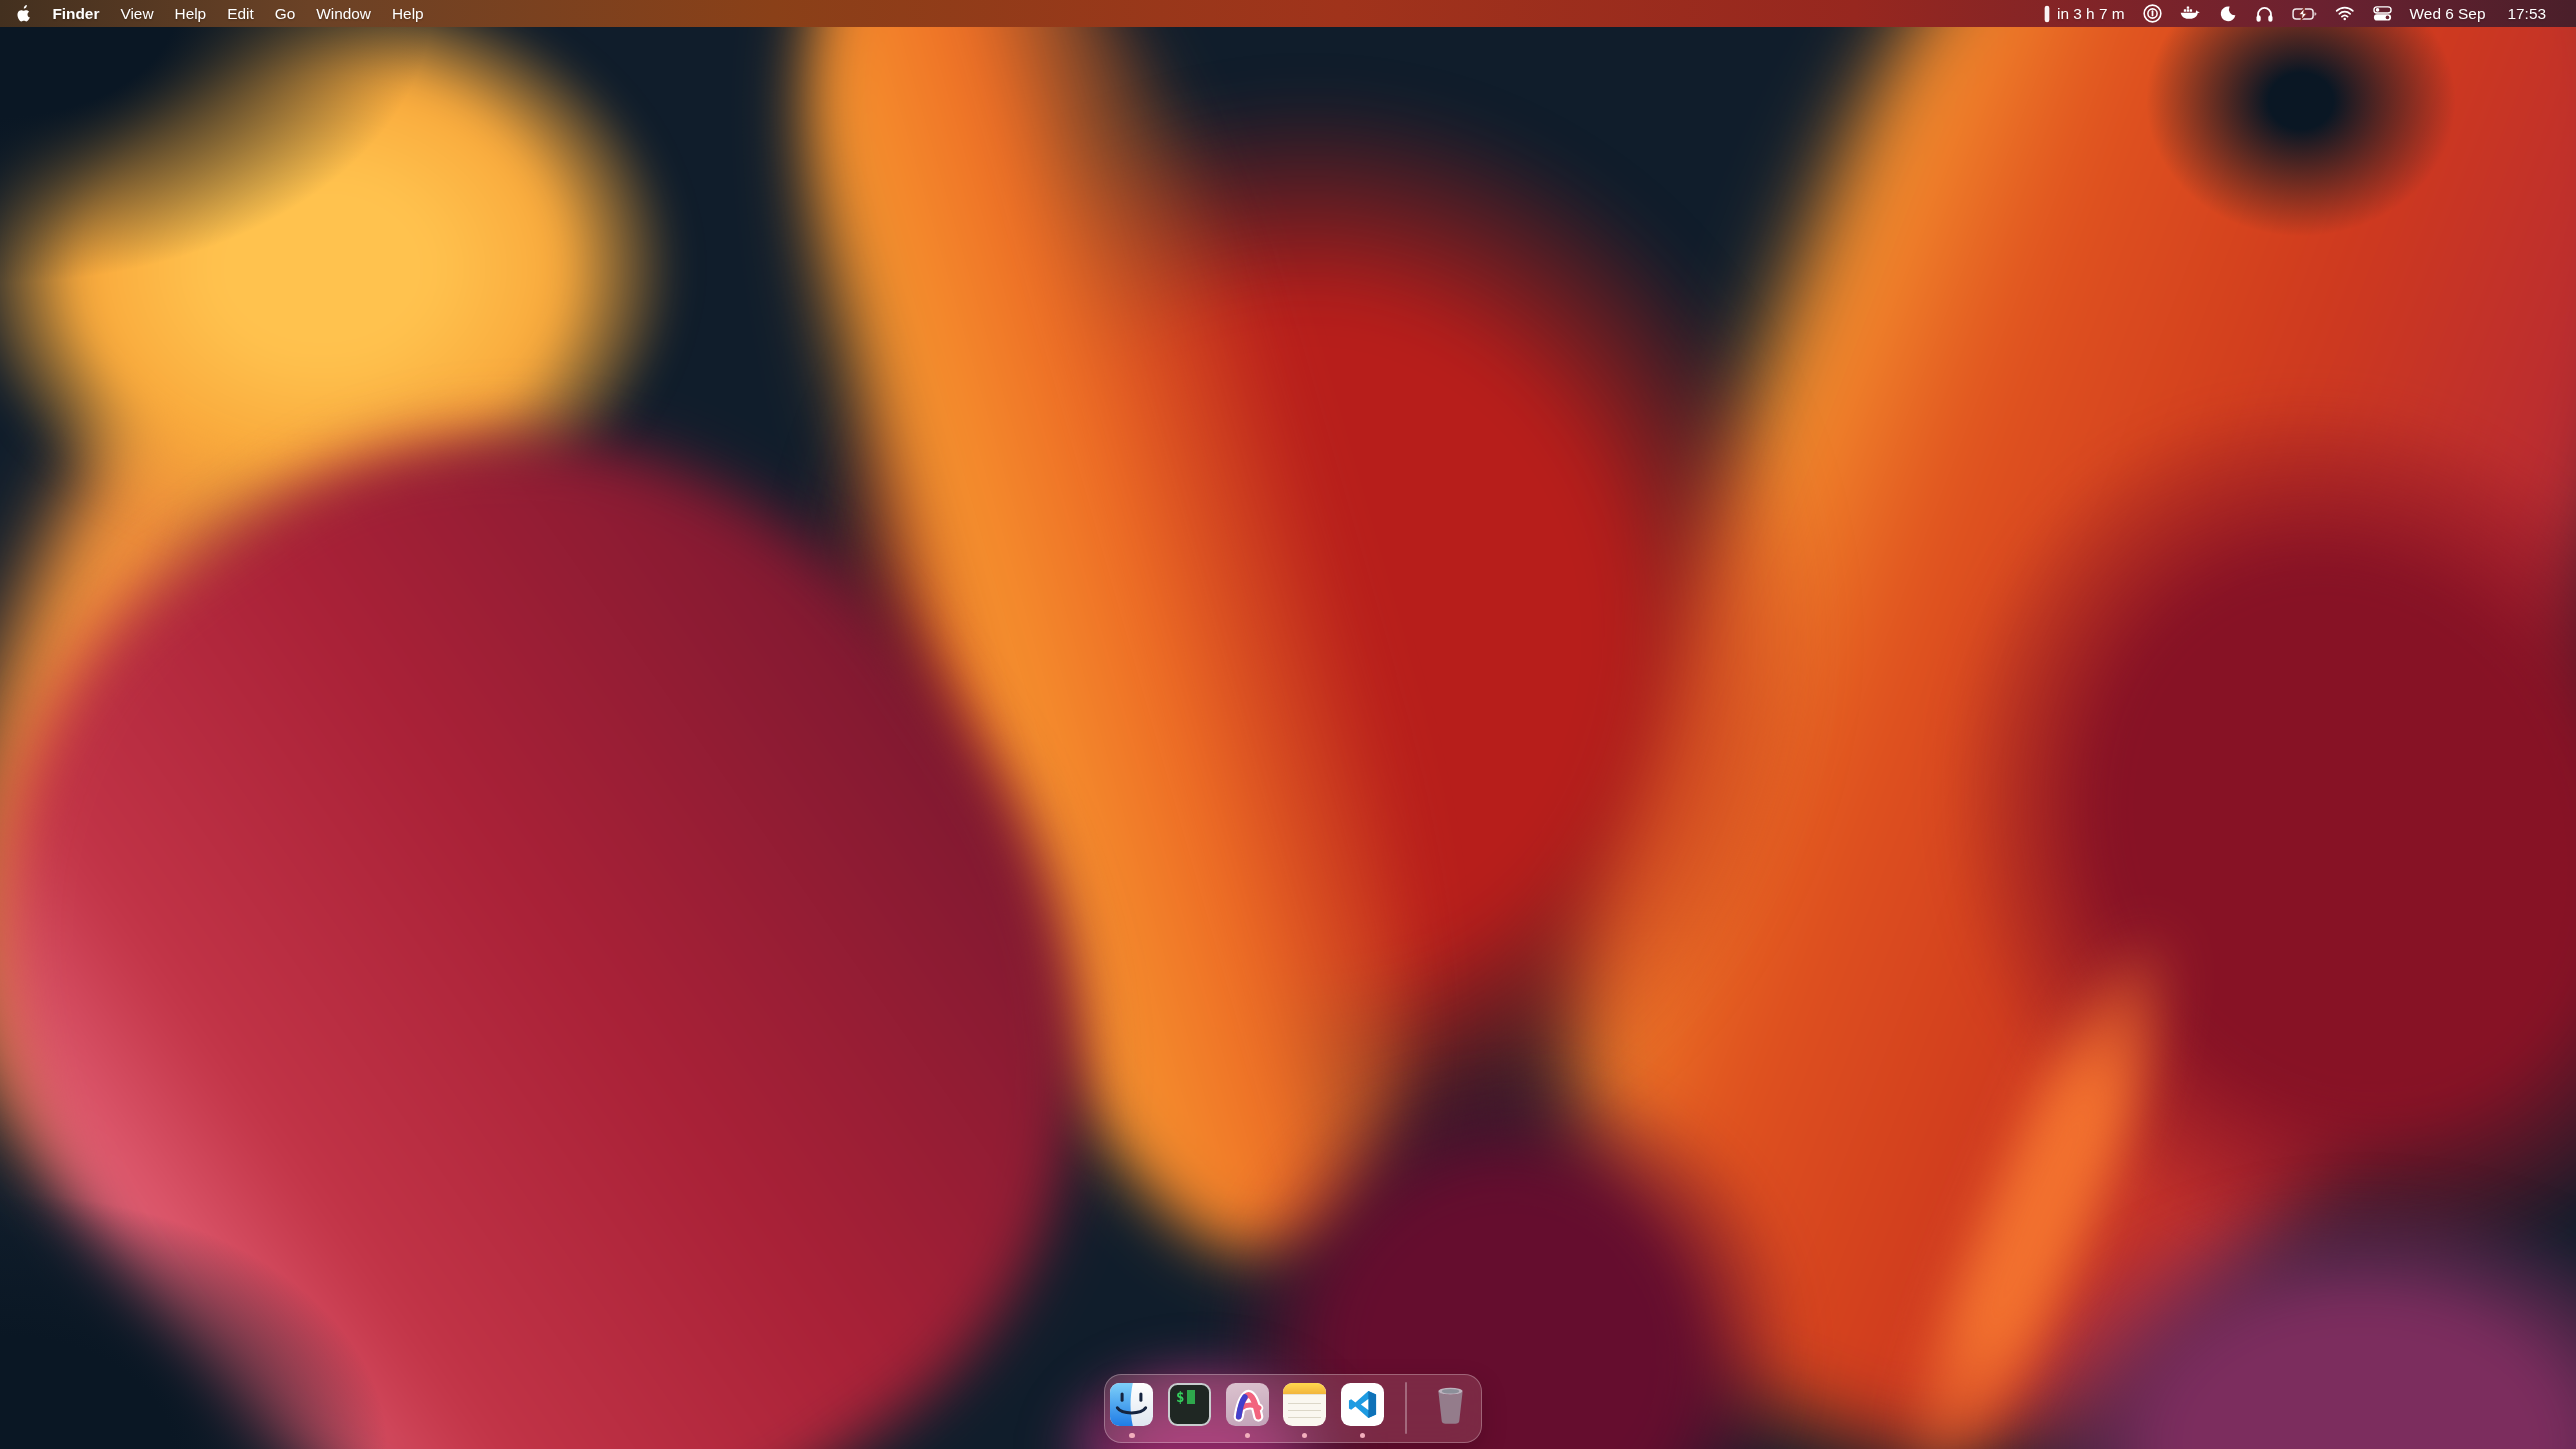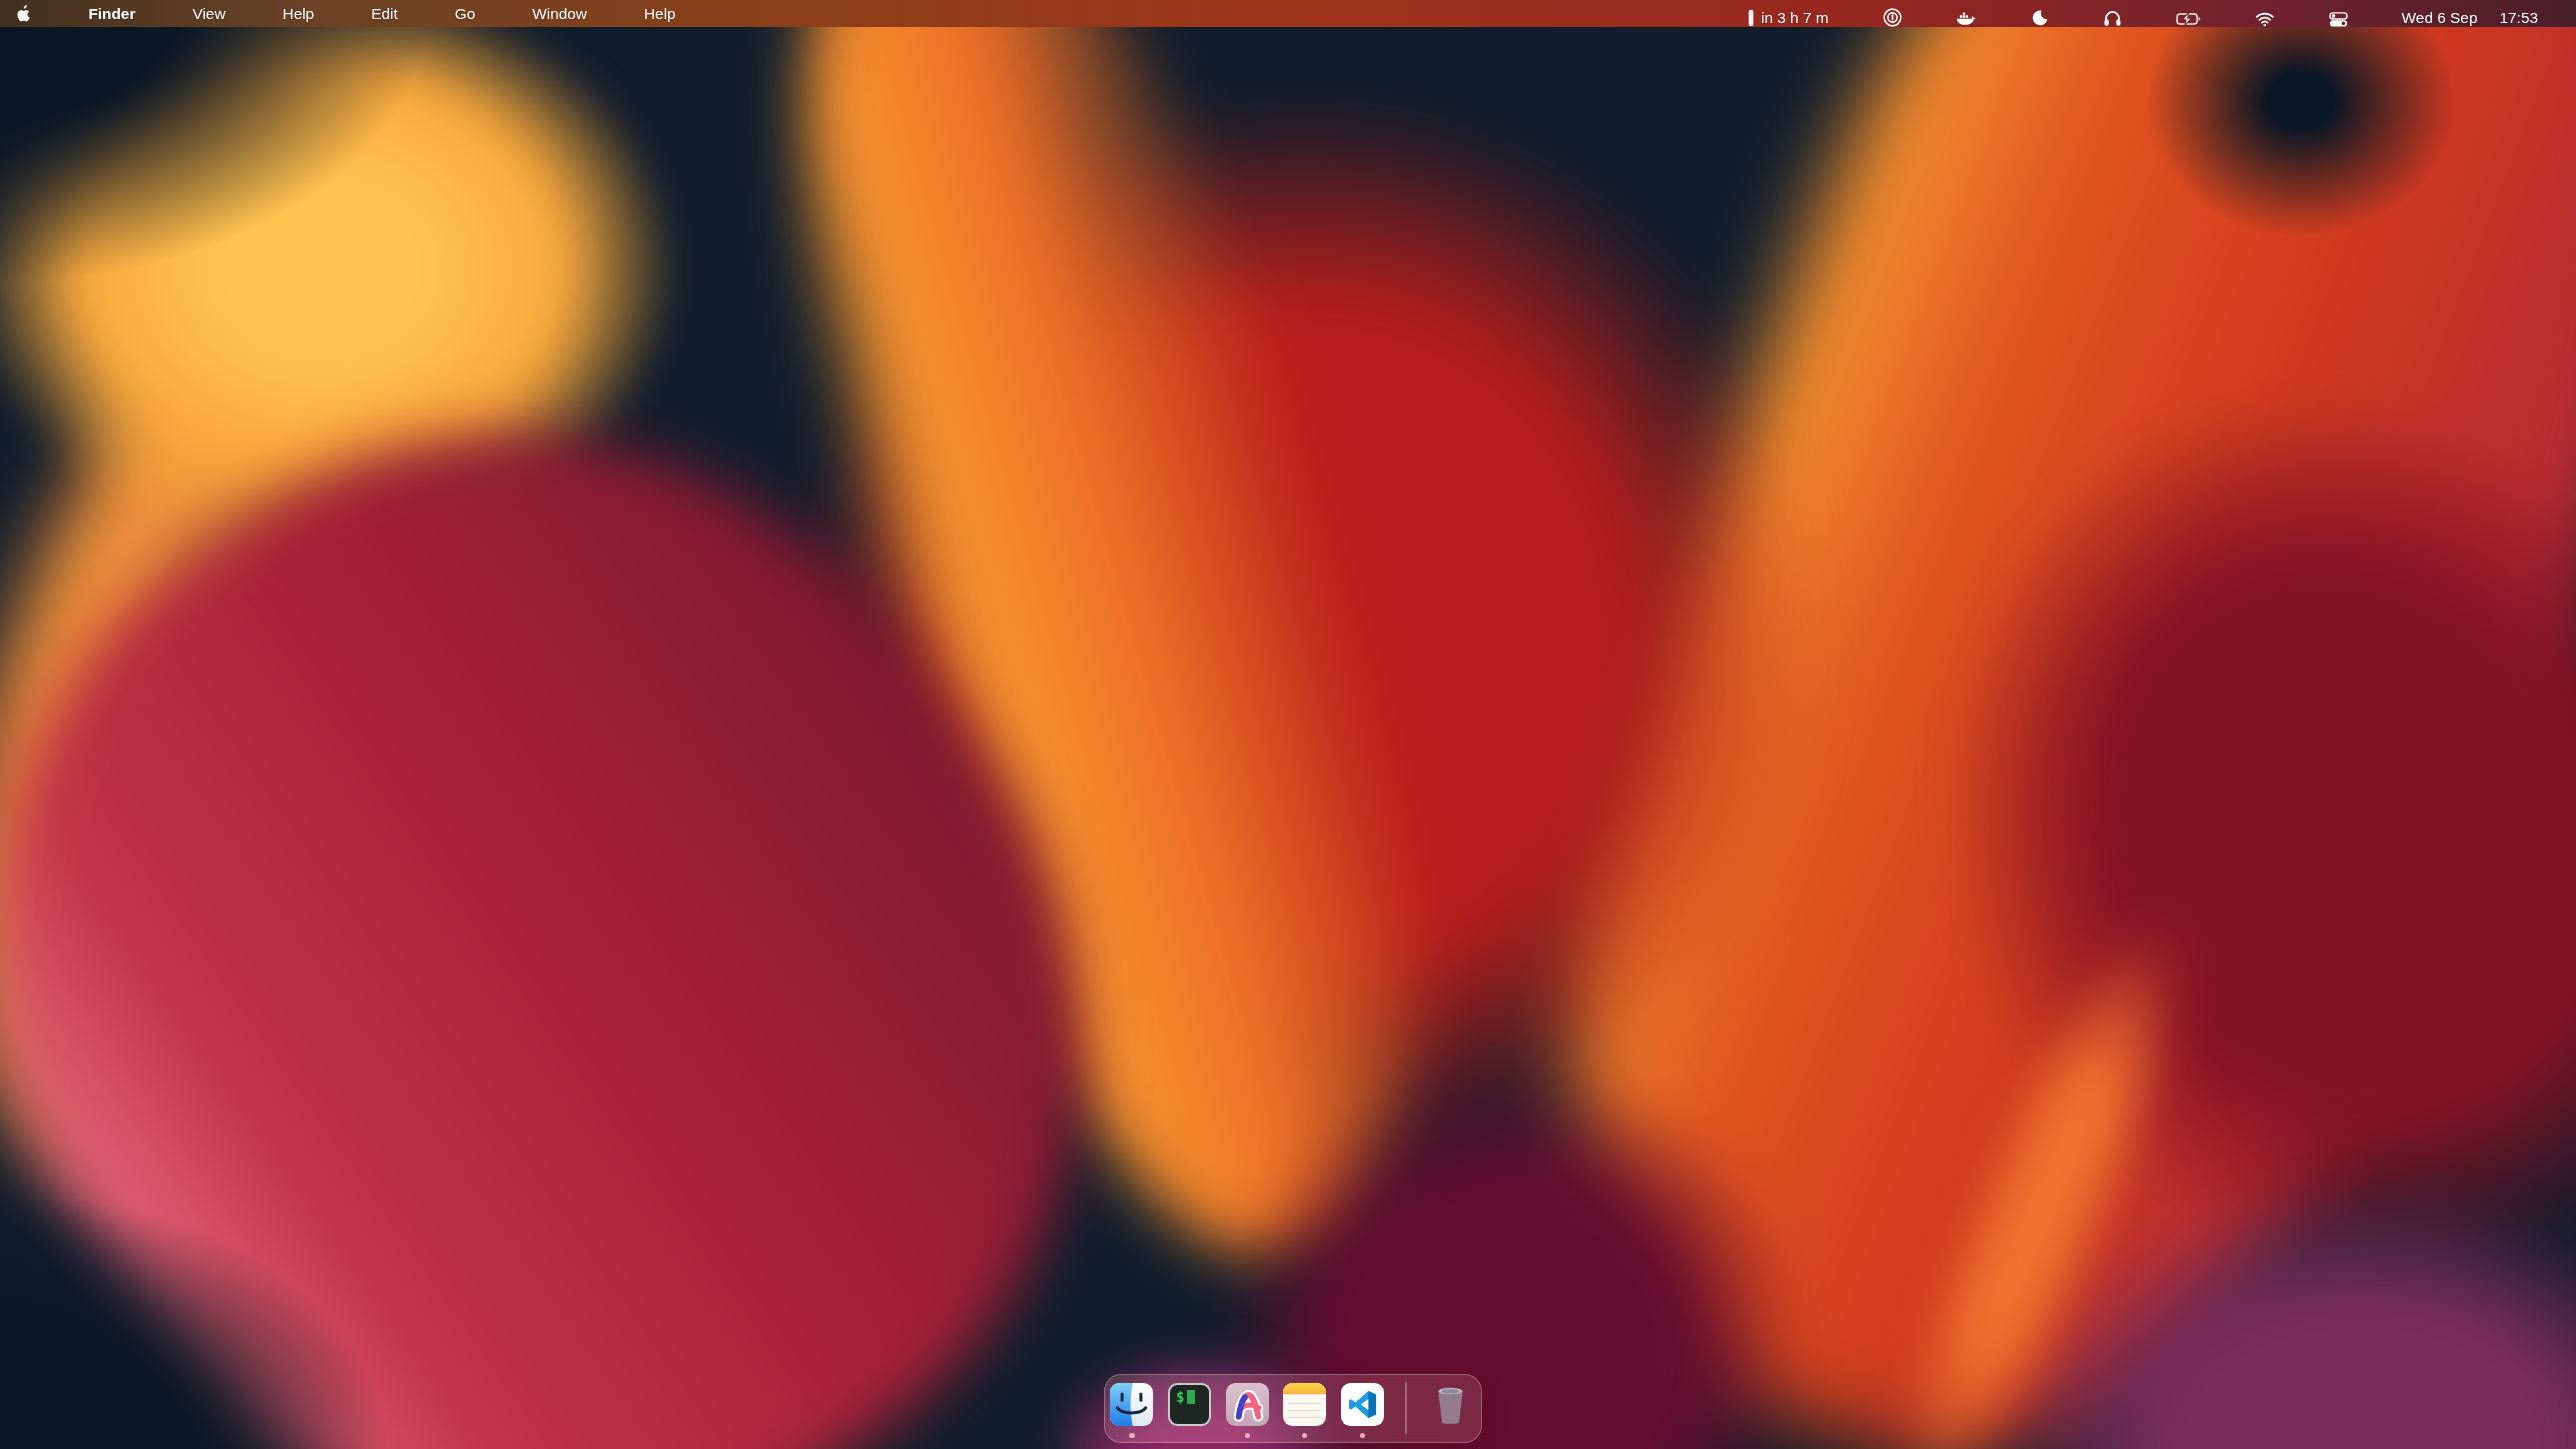--- a/index.html
+++ b/index.html
@@ -44,24 +44,24 @@
   
   .menubar{
     position:absolute;left:0;top:0;width:100%;height:27px;z-index:50;
     display:flex;align-items:center;justify-content:space-between;
     background:linear-gradient(90deg, var(--menubar-left) 0%, #6b4226 12%, #8a4018 30%,
                var(--menubar-mid) 52%, #97271f 72%, #6b2130 90%, var(--menubar-right) 100%);
     color:var(--text,#fff);font-size:15.4px;
     text-shadow:0 0.7px 2px rgba(0,0,0,0.25);
   }
   .mb-left{display:flex;align-items:center;gap:21px;padding-left:17.4px;height:100%;}
-  .mb-right{display:flex;align-items:flex-end;gap:18px;padding-right:38px;height:100%;}
+  .mb-right{display:flex;align-items:center;gap:18px;padding-right:30px;height:100%;}
   .apple-menu{display:flex;align-items:center;height:100%;}
   .mb-app{font-weight:bold;}
-  .mb-item,.mb-app,.mb-clock,.mb-status-item{white-space:nowrap;cursor:default;margin-left:36px;}
+  .mb-item,.mb-app,.mb-clock,.mb-status-item{white-space:nowrap;cursor:default;}
   .mb-status-item{display:flex;align-items:center;gap:7.4px;}
   .mb-status-item svg{display:block;}
   .mb-clock{display:flex;gap:22px;}
   
   .dock{
     position:absolute;left:1104px;top:1374px;width:376px;height:67px;z-index:50;
     background:var(--dock-bg);
     border:1.3px solid var(--dock-border);
     border-radius:17.4px;
     backdrop-filter:blur(19px);

